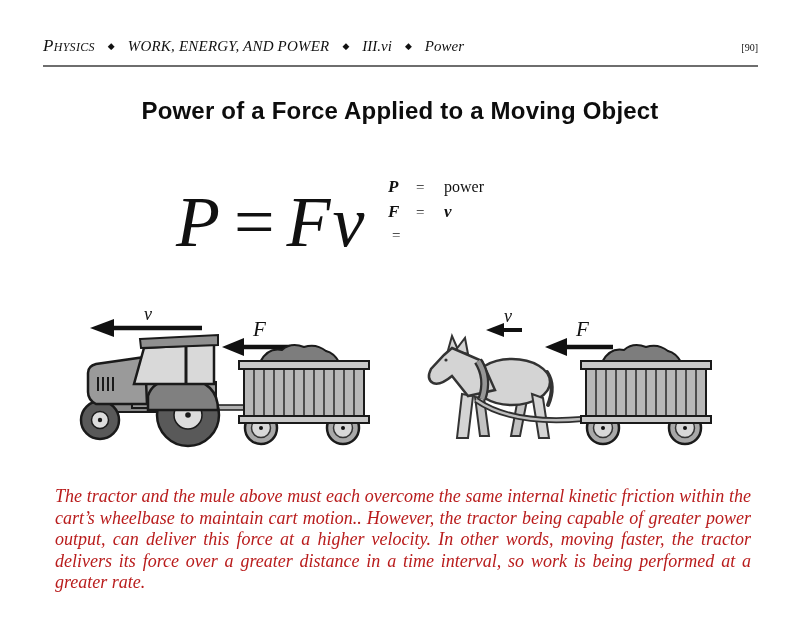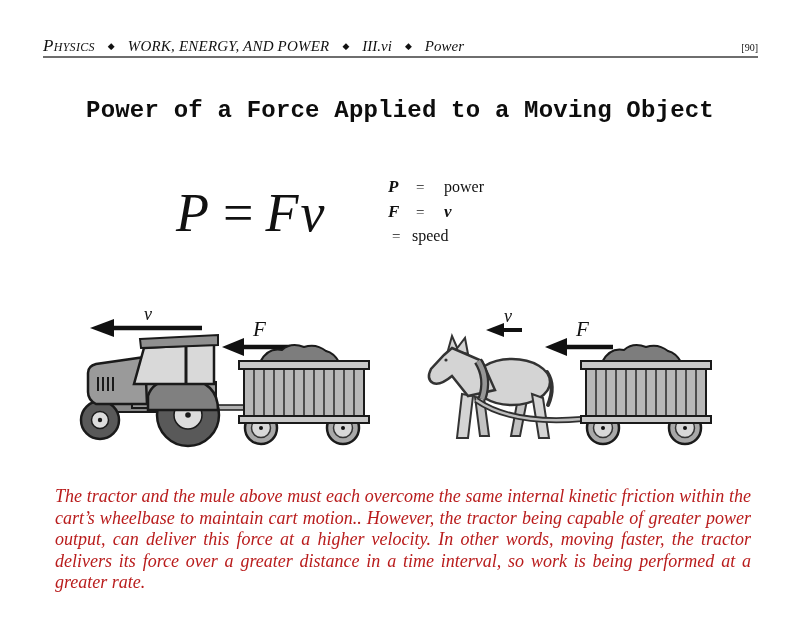--- a/index.html
+++ b/index.html
@@ -9,40 +9,41 @@
     background:#ffffff;
     overflow:hidden;
     font-family:"Liberation Serif",serif;
     color:#111;
   }
   
   .header{
     position:absolute;left:43px;right:42px;top:36px;
     display:flex;align-items:baseline;
     border-bottom:2px solid #6e6e6e;
+    padding-bottom:9px;
     font-style:italic;font-size:15px;
     white-space:nowrap;
   }
   .header .hgroup{display:flex;align-items:baseline;gap:13px;}
   .hdr-course{font-variant:small-caps;font-size:17px;letter-spacing:.3px;}
   .hdr-unit{letter-spacing:.2px;}
   .diamond{font-style:normal;font-size:9px;position:relative;top:-2px;color:#111;}
   .hdr-page{margin-left:auto;font-style:normal;font-size:10px;}
   
   .title{
     position:absolute;top:97px;left:0;width:100%;
     text-align:center;
-    font-family:Liberation Mono, monospace;
+    font-family:Liberation Sans, sans-serif;
     font-weight:bold;font-size:24px;letter-spacing:.2px;
     color:#0d0d0d;
   }
   
   .equation{
     position:absolute;left:176px;top:186px;
-    font-size:54px;line-height:1;
+    font-size:72px;line-height:1;
     white-space:nowrap;
   }
   .eq-var{font-style:italic;letter-spacing:2px;}
   .eq-sign{margin:0 12px;font-style:normal;}
   
   .legend{
     position:absolute;left:388px;top:177px;
     display:grid;grid-template-columns:24px 32px auto;
     row-gap:5px;align-items:baseline;
   }
@@ -87,21 +88,20 @@
   </div>
 
   <div class="legend">
     <span class="leg-sym">P</span>
     <span class="leg-eq">=</span>
     <span class="leg-desc">power</span>
     <span class="leg-sym">F</span>
     <span class="leg-eq">=</span>
     <span class="leg-sym">v</span>
     <span class="leg-eq">=</span>
-    <span class="leg-desc">speed</span>
   </div>
 
   <svg class="scene" width="712" height="160" viewBox="0 0 712 160">
 
     <defs>
       <g id="cart">
 
         <path d="M212,64 Q220,49 234,52 Q243,44 256,49 Q268,45 278,53 Q286,55 291,64 Z" fill="#7d7d7d" stroke="#1a1a1a" stroke-width="2"></path>
 
         <g>

